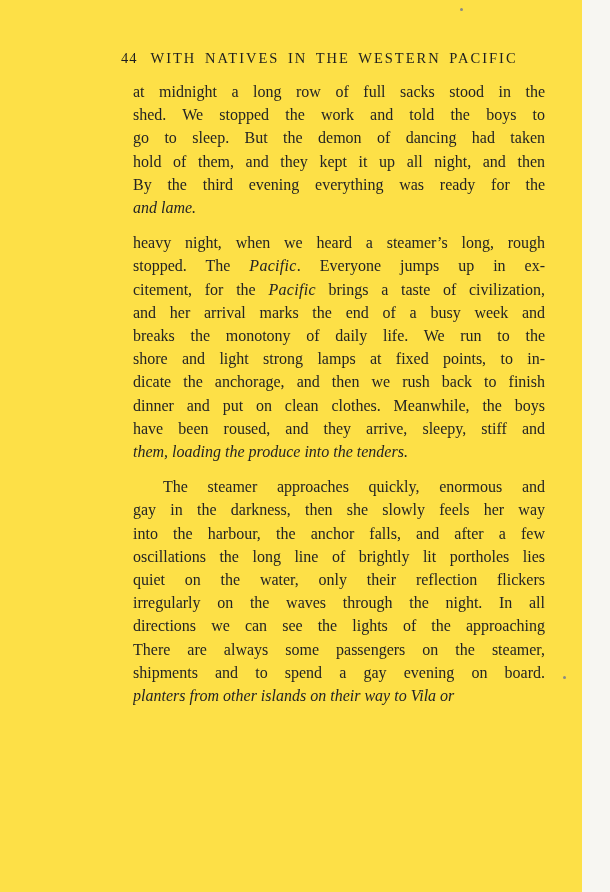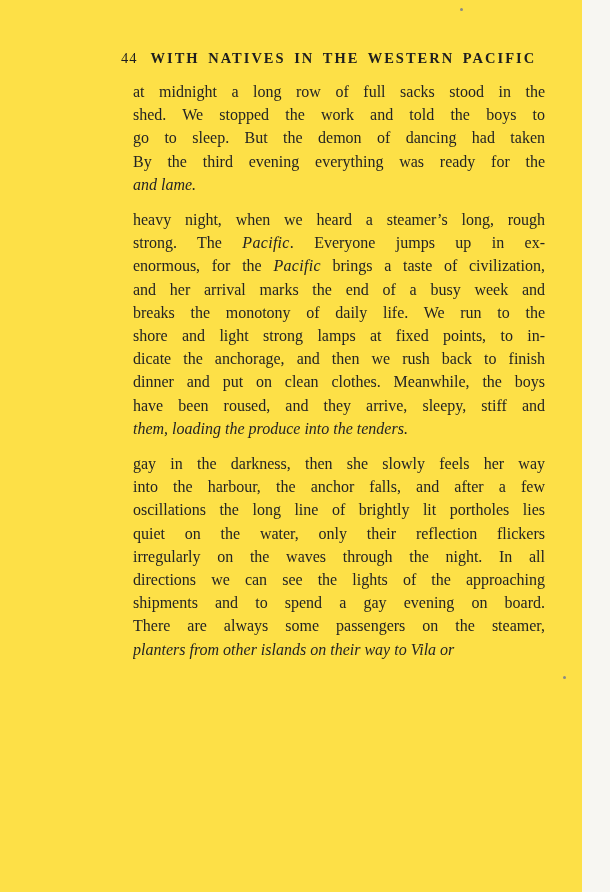--- a/index.html
+++ b/index.html
@@ -34,21 +34,20 @@
   }
   .page-number {
     margin-right: 13px;
     letter-spacing: 1px;
   }
   .running-title {
     flex: 1;
     letter-spacing: 2px;
     word-spacing: 3px;
     white-space: nowrap;
-    font-weight: bold;
   }
   .page-body {
     font-size: 16px;
     line-height: 23.2px;
     color: #242424;
   }
   .paragraph {
     margin: 12px;
   }
   .line {
@@ -93,41 +92,43 @@
   <div class="content">
     <div class="page-header">
       <span class="page-number">44</span>
       <span class="running-title">WITH NATIVES IN THE WESTERN PACIFIC</span>
     </div>
     <div class="page-body">
         <div class="paragraph">
           <div class="line"><span>at midnight a long row of full sacks stood in the</span></div>
           <div class="line"><span>shed.  We stopped the work and told the boys to</span></div>
           <div class="line"><span>go to sleep.  But the demon of dancing had taken</span></div>
+          <div class="line"><span>hold of them, and they kept it up all night, and then</span></div>
           <div class="line"><span>By the third evening everything was ready for the</span></div>
           <div class="line last"><span>and lame.</span></div>
         </div>
         <div class="paragraph">
           <div class="line"><span>heavy night, when we heard a steamer’s long, rough</span></div>
-          <div class="line"><span>strong.  The </span><i>Pacific</i><span>.  Everyone jumps up in ex-</span></div>
-          <div class="line"><span>enormous, for the </span><i>Pacific</i><span> brings a taste of civilization,</span></div>
+          <div class="line"><span>stopped.  The </span><i>Pacific</i><span>.  Everyone jumps up in ex-</span></div>
+          <div class="line"><span>citement, for the </span><i>Pacific</i><span> brings a taste of civilization,</span></div>
           <div class="line"><span>and her arrival marks the end of a busy week and</span></div>
           <div class="line"><span>breaks the monotony of daily life.  We run to the</span></div>
           <div class="line"><span>shore and light strong lamps at fixed points, to in-</span></div>
           <div class="line"><span>dicate the anchorage, and then we rush back to finish</span></div>
           <div class="line"><span>dinner and put on clean clothes.  Meanwhile, the boys</span></div>
           <div class="line"><span>have been roused, and they arrive, sleepy, stiff and</span></div>
           <div class="line last"><span>them, loading the produce into the tenders.</span></div>
         </div>
         <div class="paragraph">
+          <div class="line indent"><span>The steamer approaches quickly, enormous and</span></div>
           <div class="line"><span>gay in the darkness, then she slowly feels her way</span></div>
           <div class="line"><span>into the harbour, the anchor falls, and after a few</span></div>
           <div class="line"><span>oscillations the long line of brightly lit portholes lies</span></div>
           <div class="line"><span>quiet on the water, only their reflection flickers</span></div>
           <div class="line"><span>irregularly on the waves through the night.  In all</span></div>
           <div class="line"><span>directions we can see the lights of the approaching</span></div>
+          <div class="line"><span>There are always some passengers on the steamer,</span></div>
           <div class="line"><span>shipments and to spend a gay evening on board.</span></div>
-          <div class="line"><span>There are always some passengers on the steamer,</span></div>
           <div class="line last"><span>planters from other islands on their way to Vila or</span></div>
         </div>
       </div>
   </div>
 </div>
 
 </body></html>

